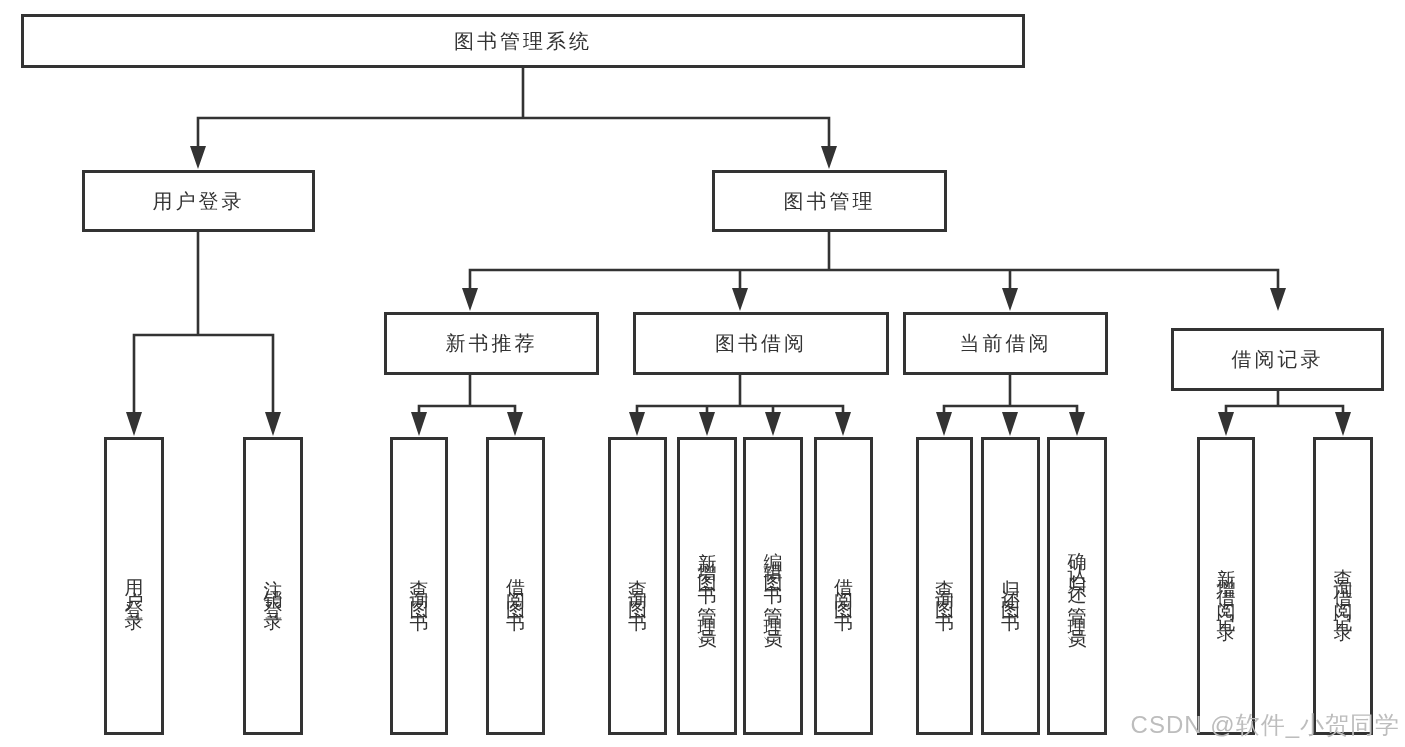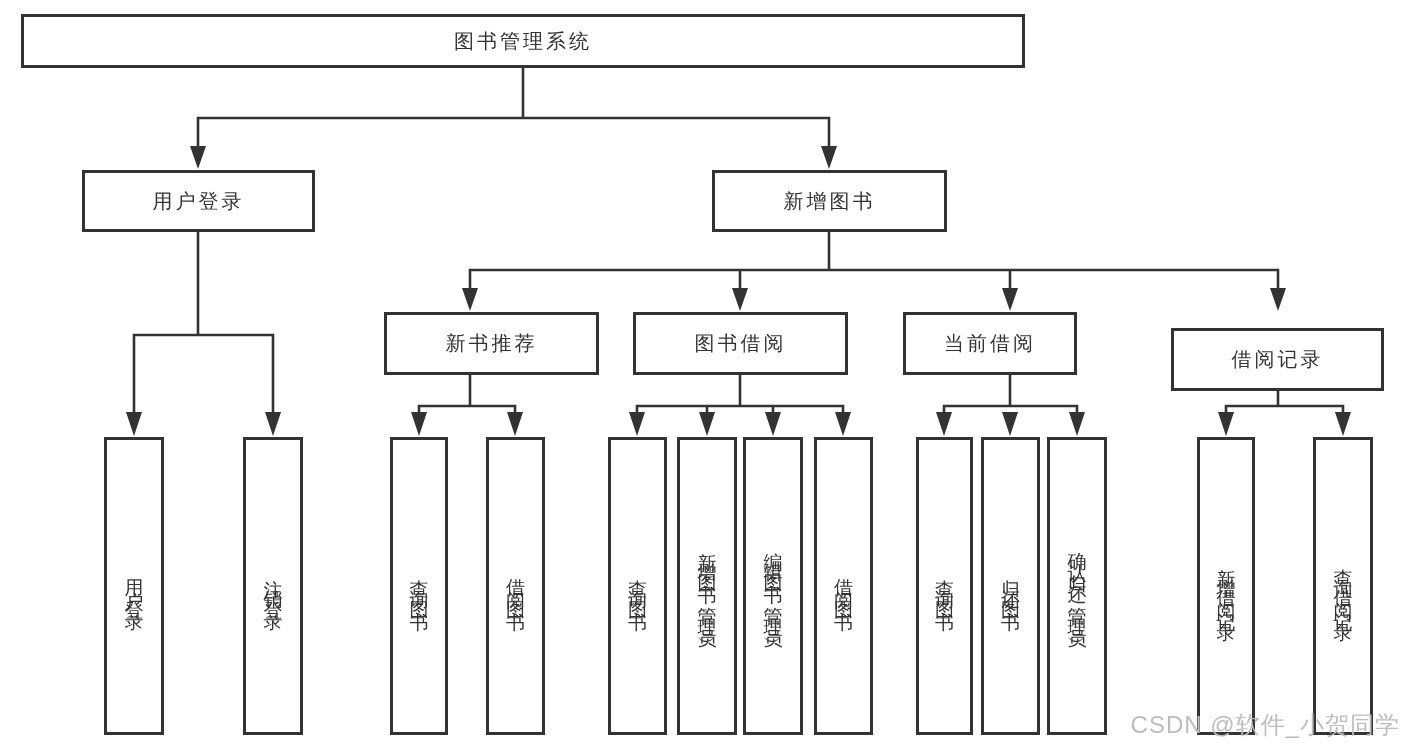--- a/index.html
+++ b/index.html
@@ -106,30 +106,30 @@
   </svg>
 
   <div class="box header" style="left:21px; top:14px; width:1004px; height:54px">
     <span>图书管理系统</span>
   </div>
 
   <div class="box header" style="left:82px; top:170px; width:233px; height:62px">
     <span>用户登录</span>
   </div>
   <div class="box header" style="left:712px; top:170px; width:235px; height:62px">
-    <span>新增图书</span>
+    <span>图书管理</span>
   </div>
 
   <div class="box header" style="left:384px; top:312px; width:215px; height:63px">
     <span>新书推荐</span>
   </div>
-  <div class="box header" style="left:633px; top:312px; width:215px; height:63px">
+  <div class="box header" style="left:633px; top:312px; width:256px; height:63px">
     <span>图书借阅</span>
   </div>
-  <div class="box header" style="left:903px; top:312px; width:174px; height:63px">
+  <div class="box header" style="left:903px; top:312px; width:205px; height:63px">
     <span>当前借阅</span>
   </div>
   <div class="box header" style="left:1171px; top:328px; width:213px; height:63px">
     <span>借阅记录</span>
   </div>
 
   <div class="box leaf" style="left:104px; top:437px; width:60px; height:298px">
     <span>用户登录</span>
   </div>
   <div class="box leaf" style="left:243px; top:437px; width:60px; height:298px">

